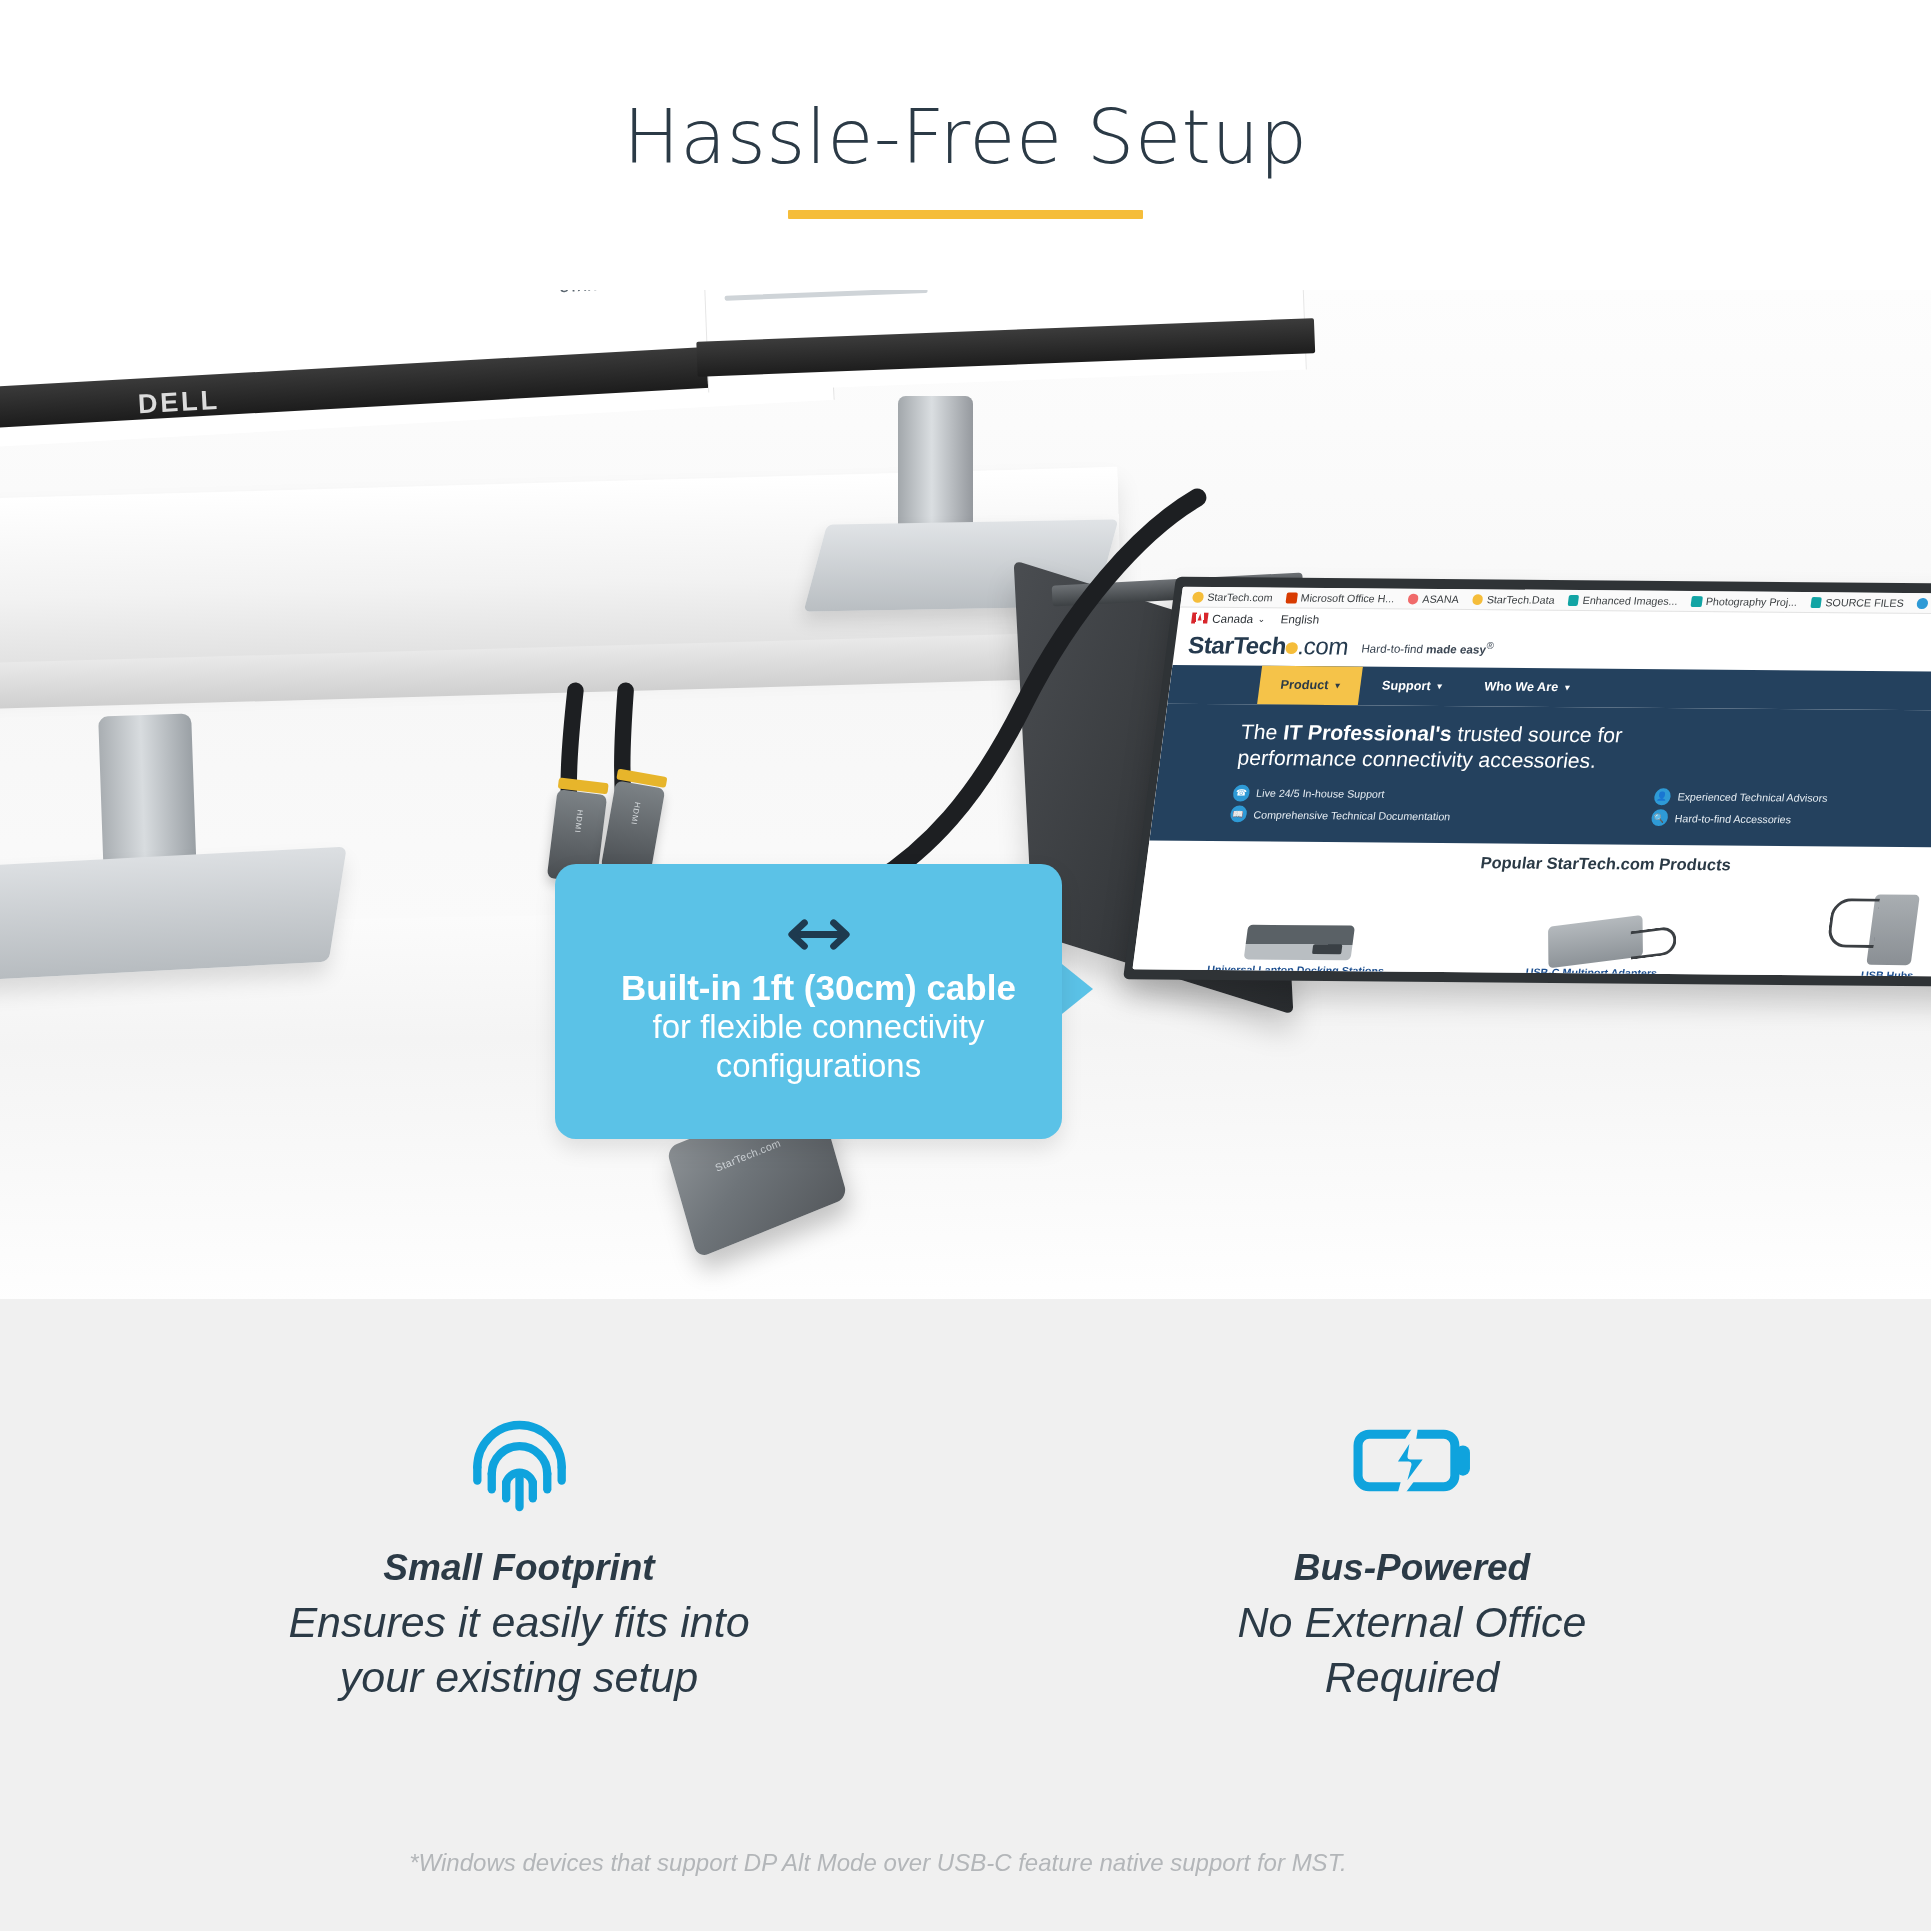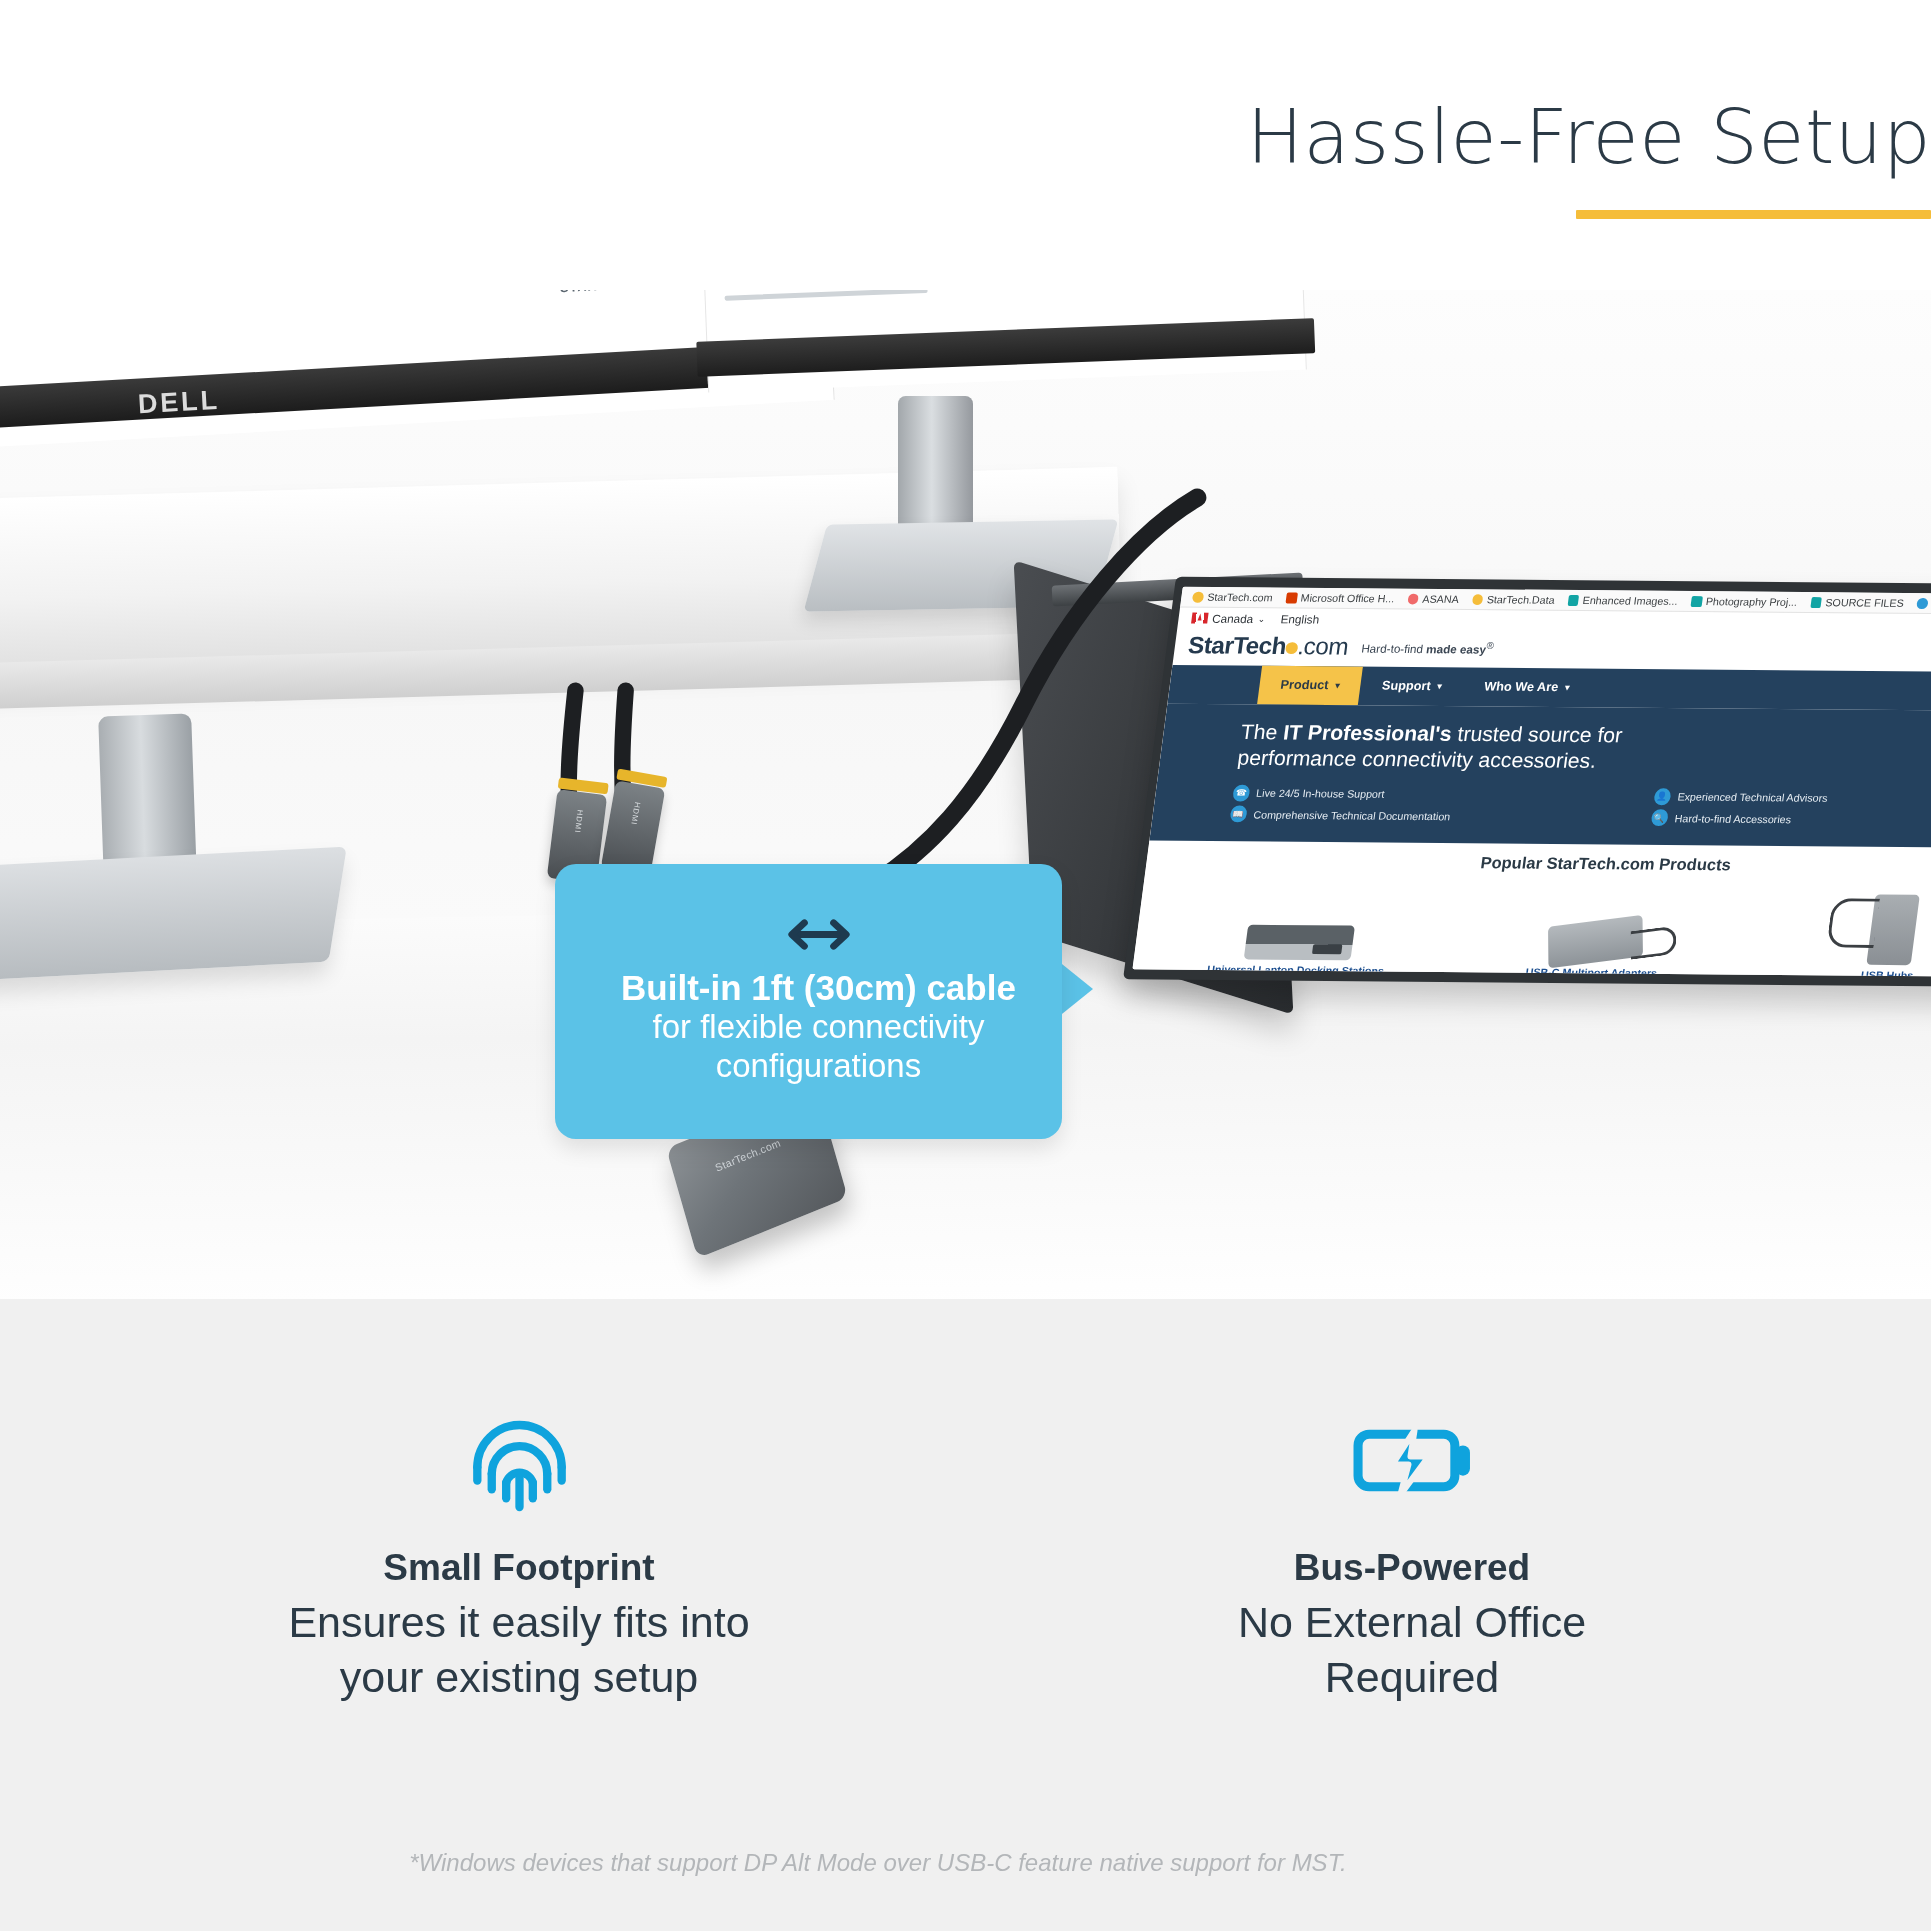--- a/index.html
+++ b/index.html
@@ -6,21 +6,21 @@
   html, body {
     width: 1931px; height: 1931px;
     background: #ffffff;
     font-family: "Liberation Sans", sans-serif;
     overflow: hidden;
   }
   .page { position: relative; width: 1931px; height: 1931px; background:#fff; }
 
   
   .header { position:absolute; top:0; left:0; width:1931px; height:290px;
-            display:flex; flex-direction:column; align-items:flex-end; justify-content:flex-start; }
+            display:flex; flex-direction:column; align-items:center; justify-content:flex-start; }
   .page-title {
     margin-top: 93px;
     font-size: 75px;
     font-weight: 300;
     letter-spacing: 0.5px;
     color: #2b3a46;
     font-family: "DejaVu Sans", sans-serif;
     font-stretch: condensed;
   }
   .title-rule { margin-top: 29px; width: 355px; height: 8.7px; background: #f5bd3a; border-radius:1px; }
@@ -197,21 +197,21 @@
   .callout-icon { margin-bottom:15.4px; }
   .callout-l1 { font-size:35px; font-weight:700; color:#ffffff; line-height:1.18; }
   .callout-l2, .callout-l3 { font-size:33px; font-weight:300; color:#ffffff; line-height:1.18; }
 
   
   .features {
     position:absolute; top:1299px; left:0; width:1931px; height:632px; background:#f0f0f0;
     display:flex; flex-direction:column; align-items:center;
   }
   .fgrid { display:flex; width:1786px; margin-top:106px; }
-  .fcol { flex:1; display:flex; flex-direction:column; align-items:center; text-align:center; padding:0 23px; }
+  .fcol { flex:1; display:flex; flex-direction:column; align-items:center; text-align:center; padding:0 23px;font-style:italic; }
   .ficon { height:111px; display:flex; align-items:center; justify-content:center; margin-bottom:31px; }
   .ftitle { font-size:37px; font-weight:700; color:#2b3a46; margin-bottom:5.8px; }
   .fdesc { font-size:43px; font-weight:300; color:#2b3a46; line-height:1.28; }
   .footnote {
     position:absolute; bottom:54px; left:0; width:1756px; text-align:center;
     font-size:24px; font-style:italic; color:#b3b6b9; font-weight:300;
   }
 </style>
 </head>
 <body>

